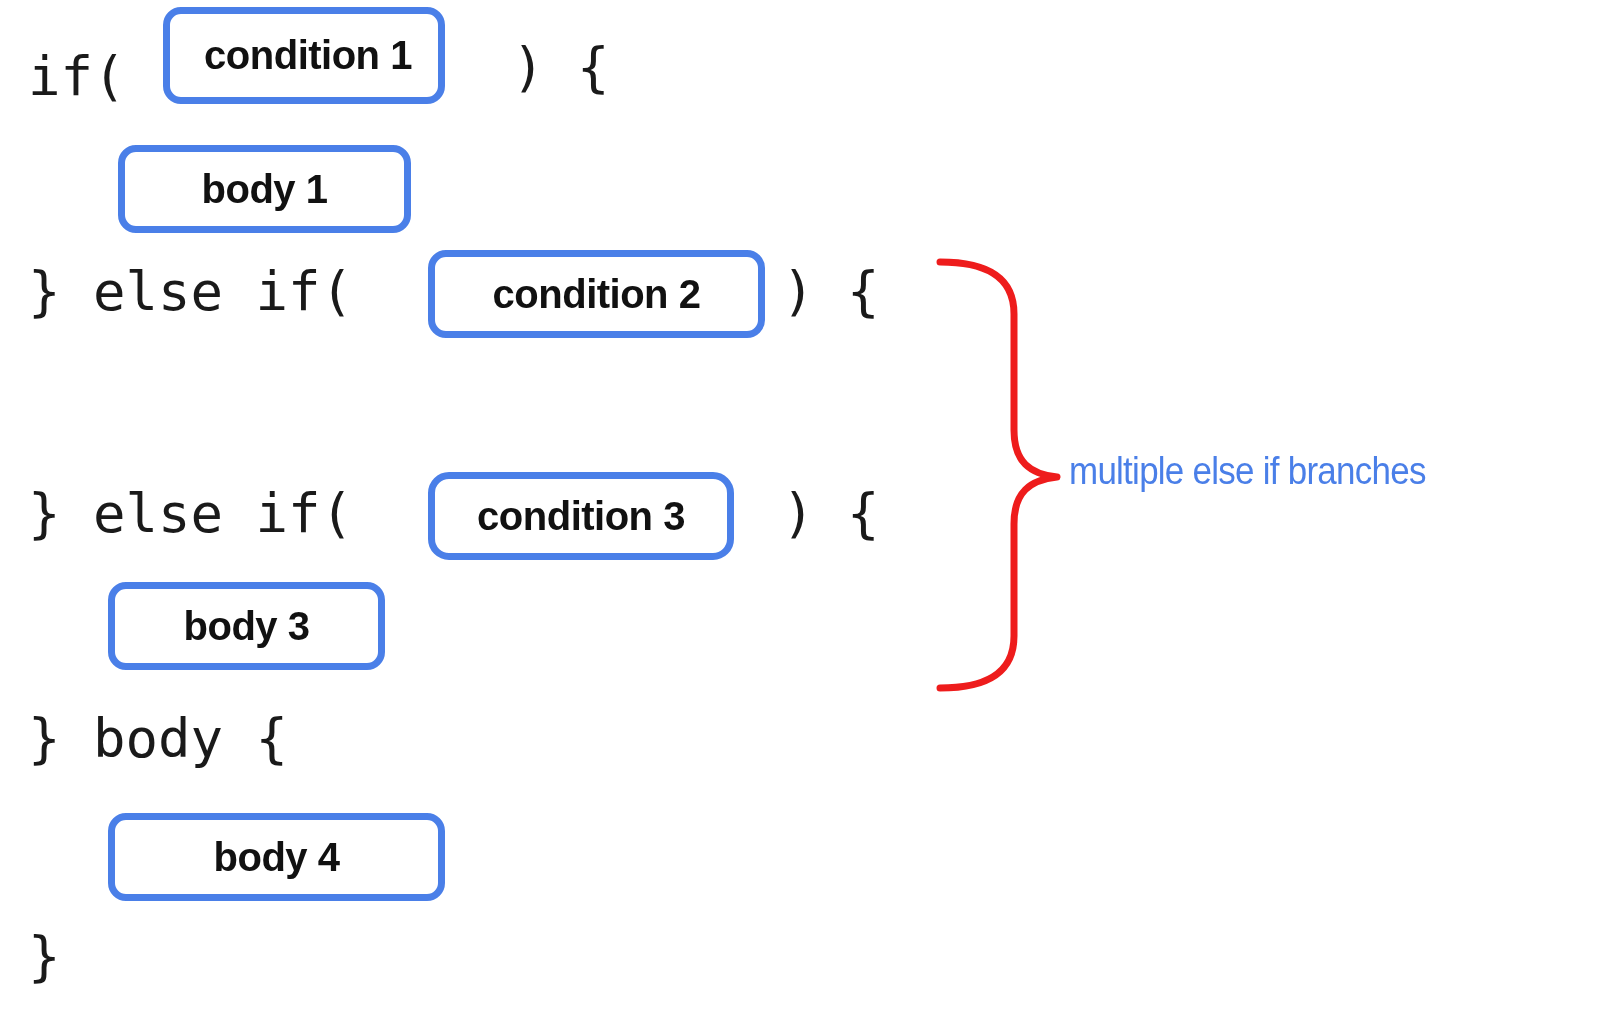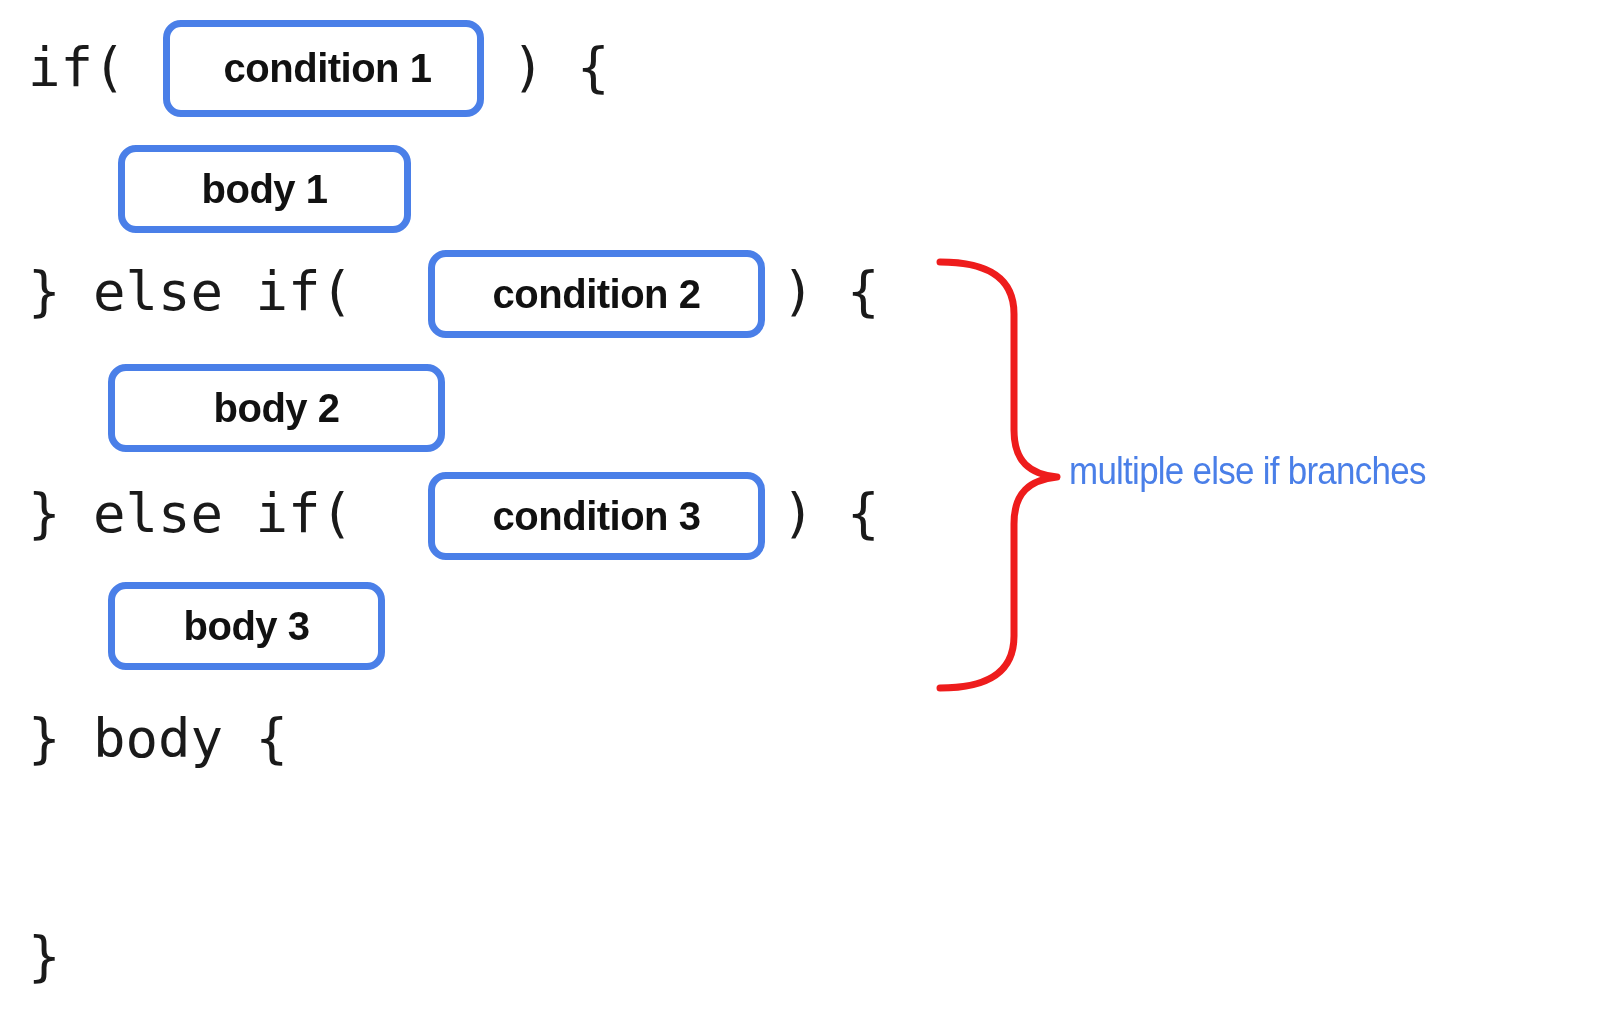--- a/index.html
+++ b/index.html
@@ -69,58 +69,58 @@
     letter-spacing: -0.8px;
     transform: scaleX(0.92);
     transform-origin: left center;
   }
 </style>
 </head>
 <body>
 
 <div id="canvas">
 
-  <div class="code" style="left:28px; top:41px;text-align:right;">if(</div>
+  <div class="code" style="left:28px; top:50px;text-align:right;">if(</div>
 
-  <div class="box" style="left:163px; top:20px; width:321px; height:97px;padding-left:8px;">
+  <div class="box" style="left:163px; top:7px; width:282px; height:97px;padding-left:8px;">
     <span class="box-label">condition 1</span>
   </div>
 
   <div class="code" style="left:512px; top:41px;">) {</div>
 
   <div class="box" style="left:118px; top:145px; width:293px; height:88px;">
     <span class="box-label">body 1</span>
   </div>
 
   <div class="code" style="left:28px; top:265px;">} else if(</div>
 
   <div class="box" style="left:428px; top:250px; width:337px; height:88px;text-align:right;">
     <span class="box-label">condition 2</span>
   </div>
 
   <div class="code" style="left:782px; top:265px;">) {</div>
 
-  <div class="box" style="left:108px; top:364px; width:337px; height:88px;">
-    <span class="box-label">body 2</span>
-  </div>
 
   <div class="code" style="left:28px; top:487px;">} else if(</div>
 
-  <div class="box" style="left:428px; top:472px; width:337px; height:88px;">
+  <div class="box" style="left:428px; top:472px; width:306px; height:88px;border-radius:21px;">
     <span class="box-label">condition 3</span>
   </div>
 
   <div class="code" style="left:782px; top:487px;">) {</div>
 
   <div class="box" style="left:108px; top:582px; width:277px; height:88px;">
     <span class="box-label">body 3</span>
   </div>
 
   <div class="code" style="left:28px; top:712px;">} body {</div>
 
+  <div class="box" style="left:108px; top:813px; width:337px; height:88px;">
+    <span class="box-label">body 4</span>
+  </div>
 
   <div class="code" style="left:28px; top:930px;">}</div>
 
   <svg id="brace-svg" viewBox="0 0 180 470">
     <path d="M 30 22
              C 72 22, 104 34, 104 74
              L 104 190
              C 104 222, 120 234, 147 237
              C 120 240, 104 252, 104 284
              L 104 396

